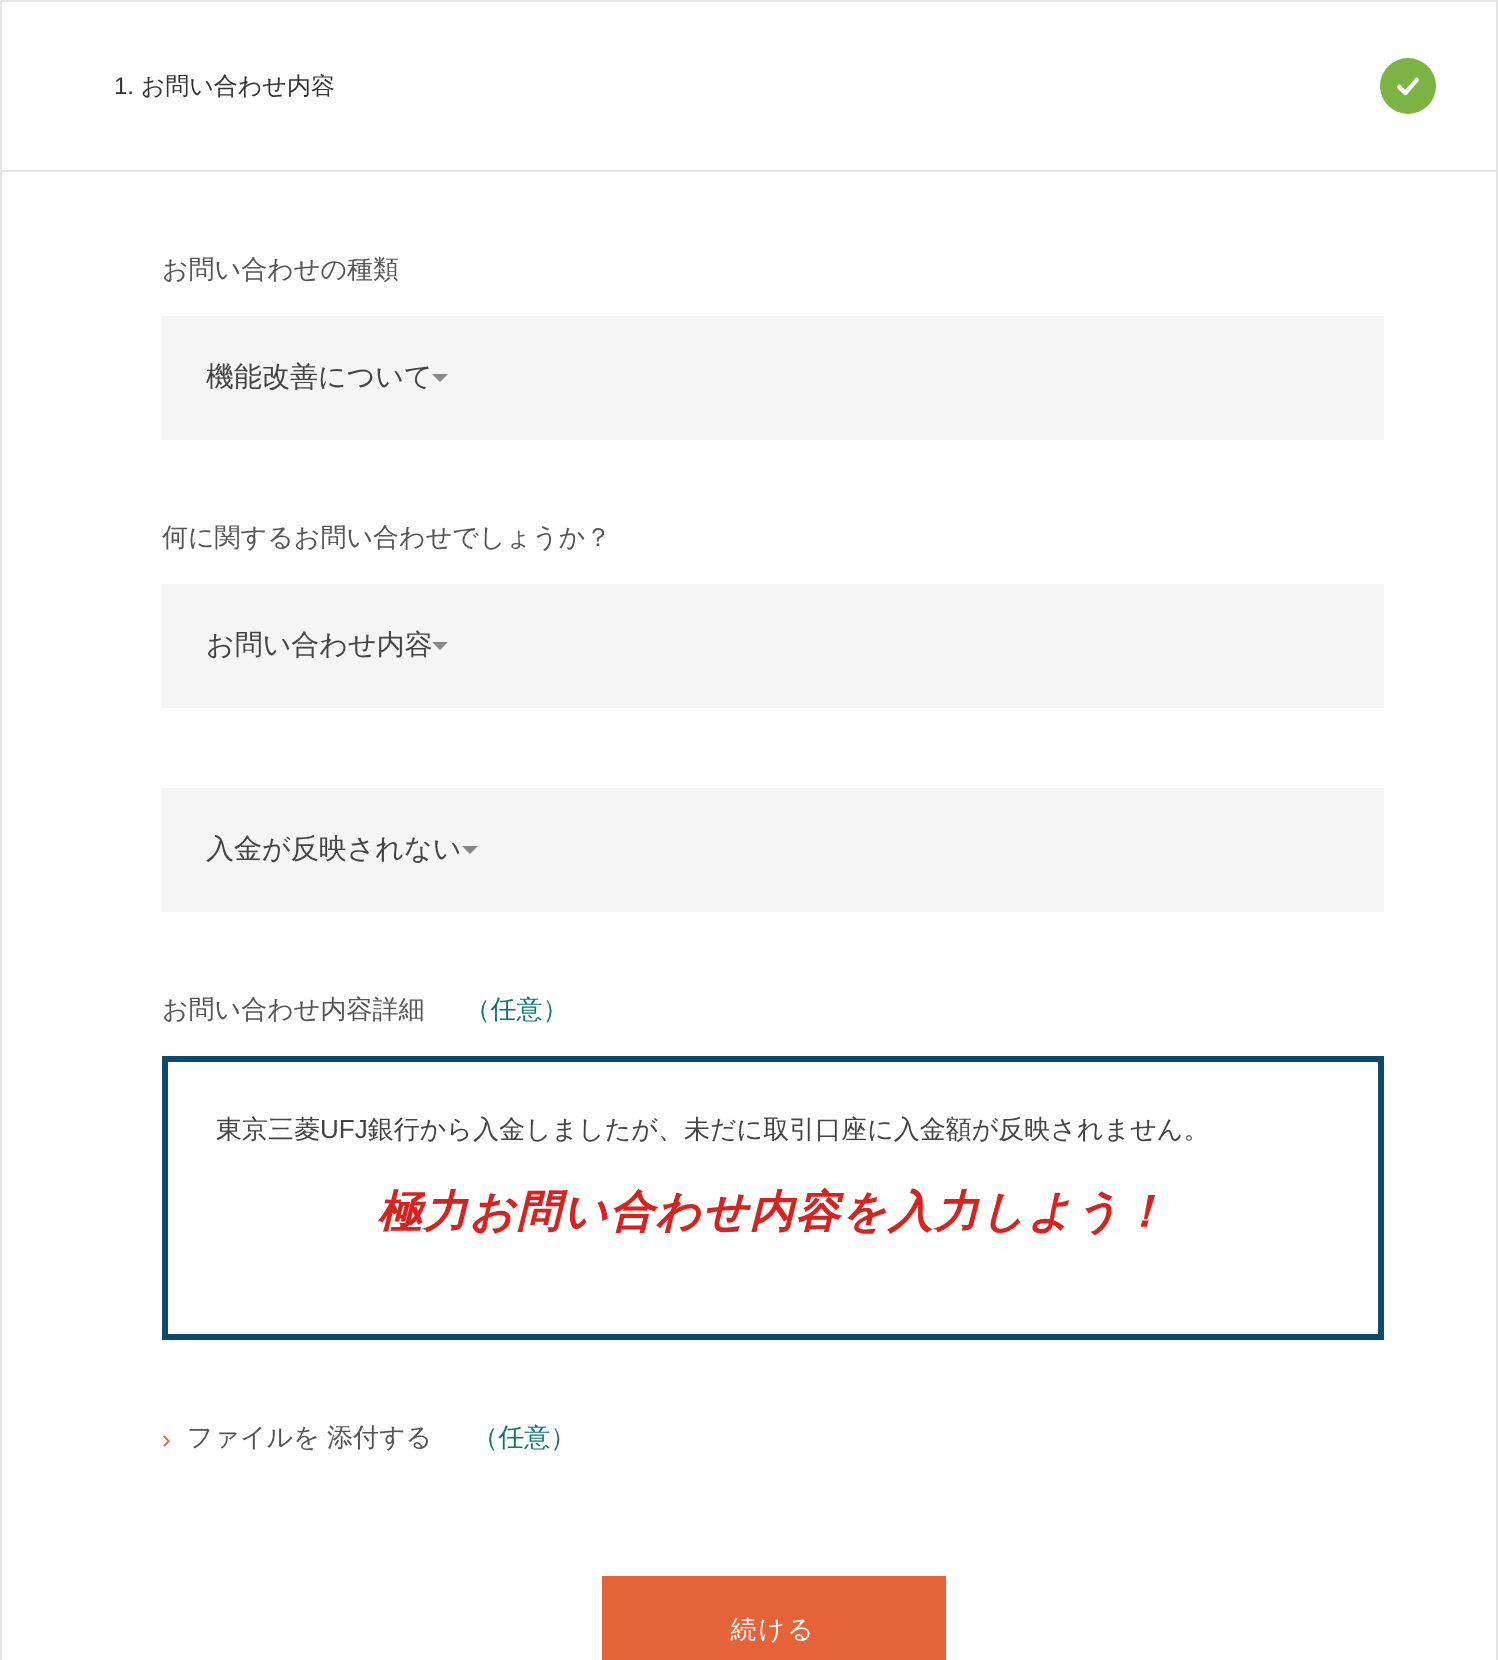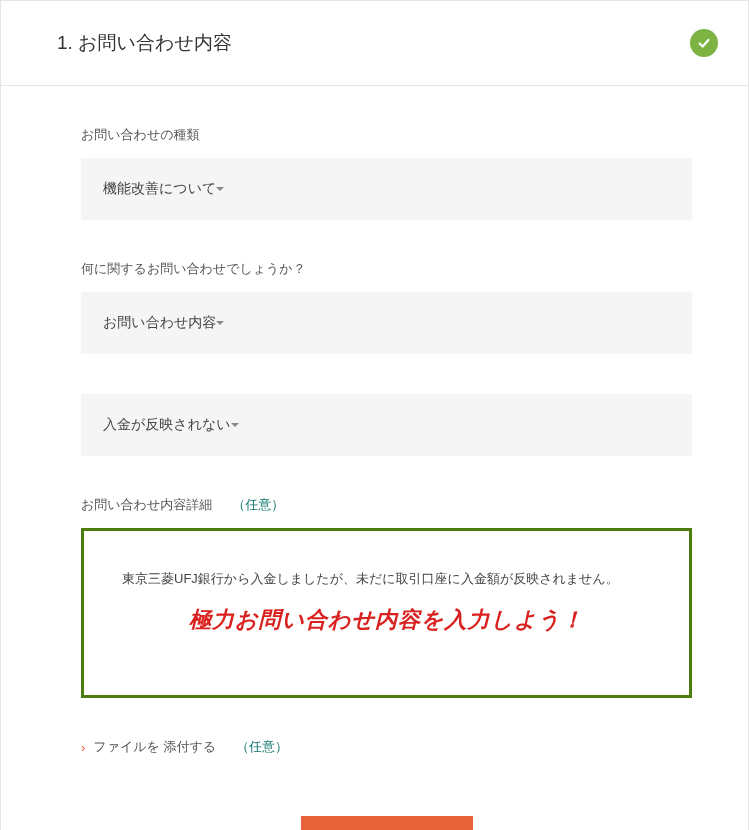--- a/index.html
+++ b/index.html
@@ -16,21 +16,21 @@
       margin: 0;
     }
     .header {
       display: flex;
       justify-content: space-between;
       align-items: center;
       padding: 28px 30px 28px 56px;
       border-bottom: 1px solid #e5e5e5;
     }
     .header-title {
-      font-size: 19px;
+      font-size: 12px;
       font-weight: 400;
       color: #333;
       text-align: center;
     }
     .check-badge {
       width: 28px;
       height: 28px;
       border-radius: 50%;
       background: #7cb342;
       display: flex;
@@ -72,22 +72,22 @@
       cursor: pointer;
     }
     .caret {
       width: 0;
       height: 0;
       border-left: 4px solid transparent;
       border-right: 4px solid transparent;
       border-top: 4px solid #888;
     }
     .textarea-wrap {
-      border: 3px solid #4d7c0f;
-      padding: 18px;
+      border: 3px solid #0c4a6e;
+      padding: 4px;
       position: relative;
     }
     .textarea-inner {
       width: 100%;
       min-height: 128px;
       padding: 20px 20px;
       font-size: 13px;
       color: #555;
       background: #fff;
       border: none;

